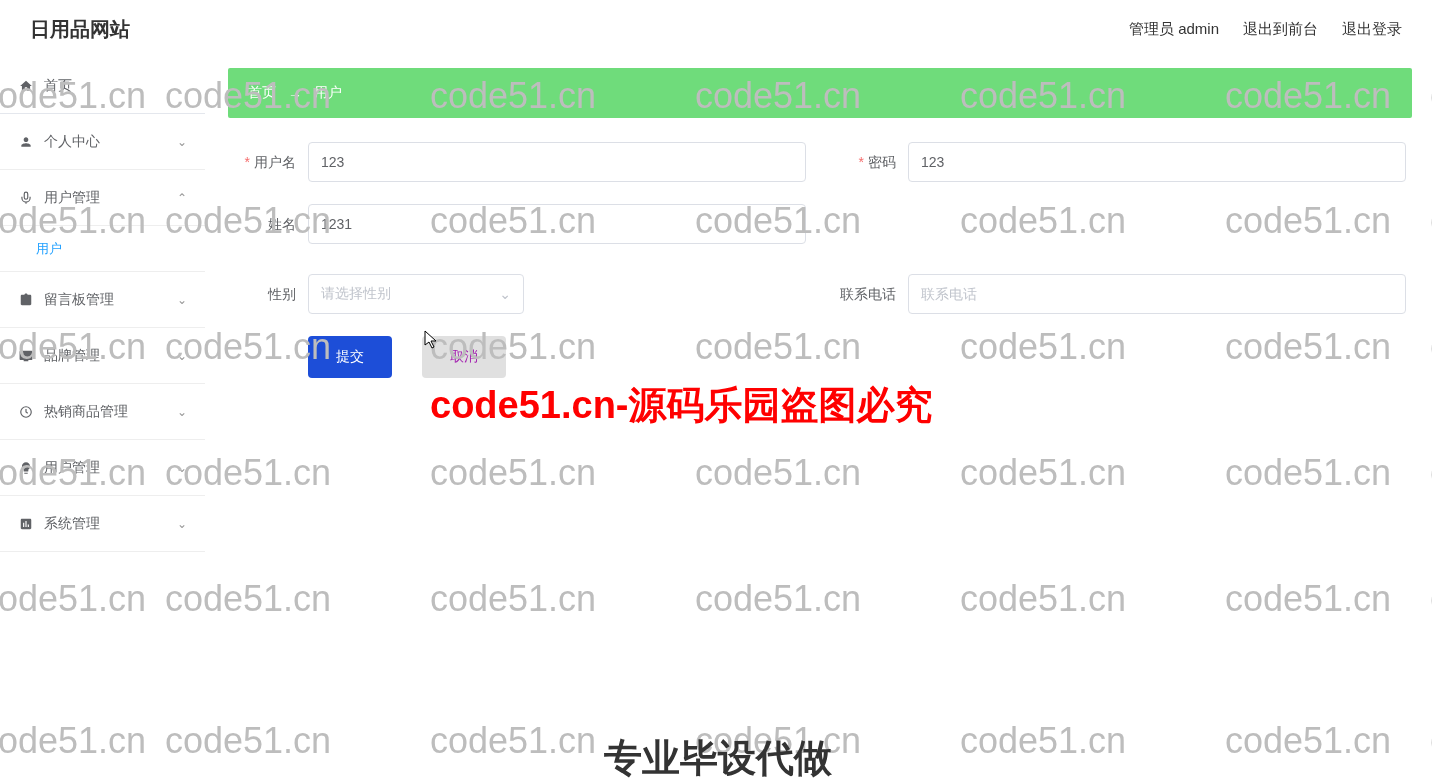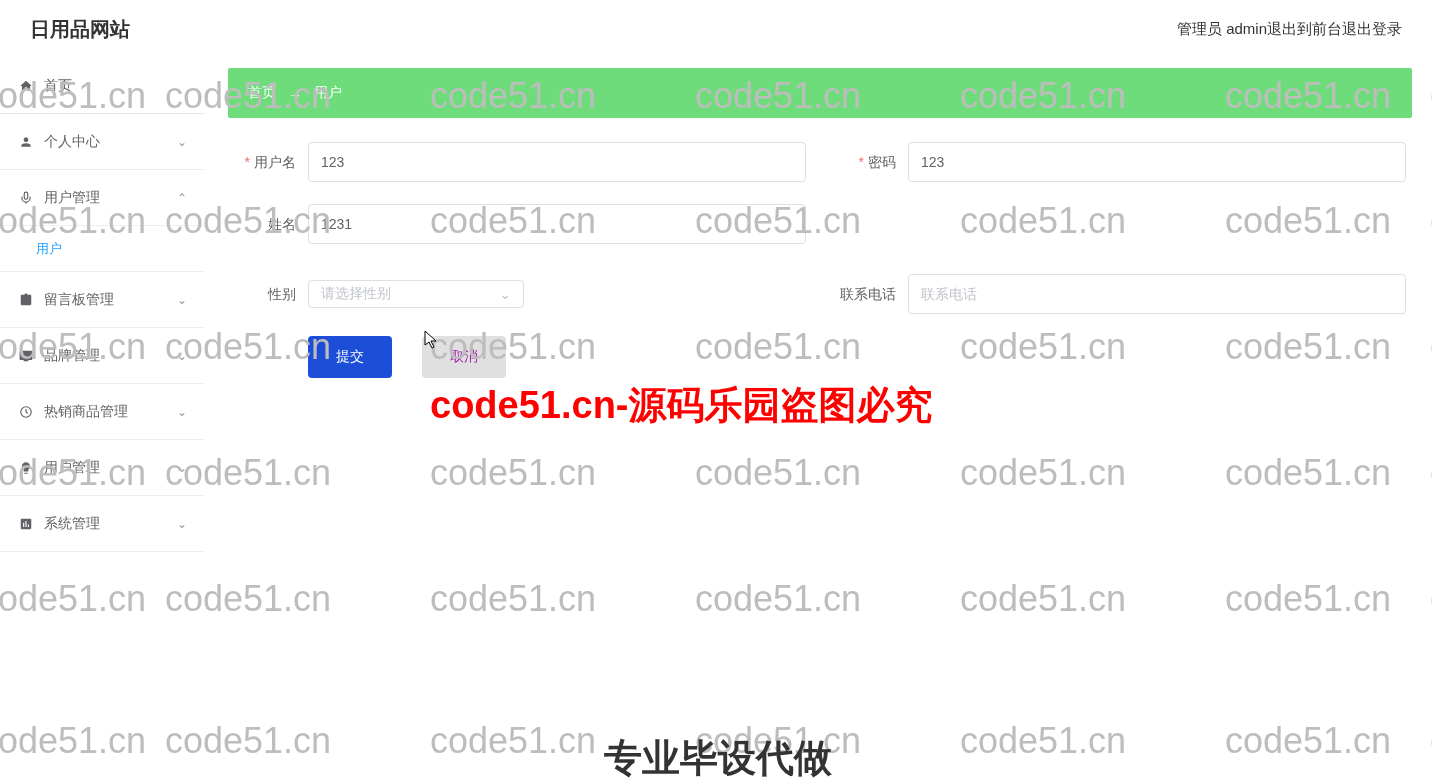--- a/index.html
+++ b/index.html
@@ -1,44 +1,44 @@
 <!DOCTYPE html>
 <html><head>
 <meta charset="utf-8">
 <style>
 * { margin: 0; padding: 0; box-sizing: border-box; }
 body { font-family: -apple-system, "Microsoft YaHei", "PingFang SC", sans-serif; background: #fff; width: 1432px; height: 784px; overflow: hidden; position: relative; color: #333; }
 
 .header { height: 58px; display: flex; align-items: center; justify-content: space-between; padding: 0 30px; }
 .site-title { font-size: 20px; font-weight: bold; }
-.header-right { display: flex; align-items: center; font-size: 15px; }
+.header-right { display: flex; gap: 24px; align-items: center; font-size: 15px; }
 .header-link { cursor: pointer; color: #333; }
 
 .sidebar { position: absolute; left: 0; top: 58px; width: 205px; background: #fff; }
 .side-item { height: 56px; display: flex; align-items: center; padding: 0 18px; border-bottom: 1px solid #eee; font-size: 14px; color: #606266; cursor: pointer; position: relative; }
 .side-item.active-top { border-bottom: 1px solid #e4e7ed; }
 .side-icon { width: 16px; height: 16px; margin-right: 10px; display: inline-flex; align-items: center; justify-content: center; }
 .side-arrow { position: absolute; right: 18px; font-size: 12px; color: #999; }
 .sub-item { height: 46px; display: flex; align-items: center; padding-left: 36px; font-size: 13px; color: #20a0ff; cursor: pointer; border-bottom: 1px solid #eee; }
 
 .main { position: absolute; left: 228px; top: 68px; right: 20px; }
 .breadcrumb { background: #6fdc7b; height: 50px; display: flex; align-items: center; padding: 0 20px; color: #fff; font-size: 14px; border-radius: 2px; }
 .breadcrumb .sep { margin: 0 12px; }
 
 .form-area { padding: 24px 0; }
 .form-row { display: flex; margin-bottom: 22px; }
-.form-col { display: flex; align-items: center; }
+.form-col { display: flex; align-items: flex-end; }
 .col-left { width: 580px; }
 .col-right { margin-left: 20px; }
 
 .label { width: 80px; text-align: right; padding-right: 12px; font-size: 14px; color: #606266; line-height: 40px; }
 .req::before { content: "*"; color: #f56c6c; margin-right: 4px; }
 .input { width: 498px; height: 40px; border: 1px solid #dcdfe6; border-radius: 4px; padding: 0 12px; font-size: 14px; color: #606266; outline: none; }
 .input::placeholder { color: #c0c4cc; }
-.select { width: 216px; height: 28px; border: 1px solid #dcdfe6; border-radius: 4px; padding: 0 12px; font-size: 14px; color: #c0c4cc; display: flex; align-items: center; justify-content: space-between; cursor: pointer; }
+.select { width: 216px; height: 40px; border: 1px solid #dcdfe6; border-radius: 4px; padding: 0 12px; font-size: 14px; color: #c0c4cc; display: flex; align-items: center; justify-content: space-between; cursor: pointer; }
 
 .upload-box { width: 148px; height: 148px; border: 1px dashed #d9d9d9; border-radius: 6px; display: flex; align-items: center; justify-content: center; cursor: pointer; }
 .upload-plus { font-size: 28px; color: #8c939d; font-weight: 200; }
 .upload-hint { font-size: 13px; color: #909399; margin-top: 12px; }
 
 .btn-row { display: flex; gap: 10px; margin-left: 80px; }
 .btn { padding: 12px 28px; border-radius: 4px; font-size: 14px; cursor: pointer; border: none; }
 .btn-primary { background: #1d4ed8; color: #fff; }
 .btn-cancel { background: #e0e0e0; color: #a21caf; margin-left: 20px; }
 

